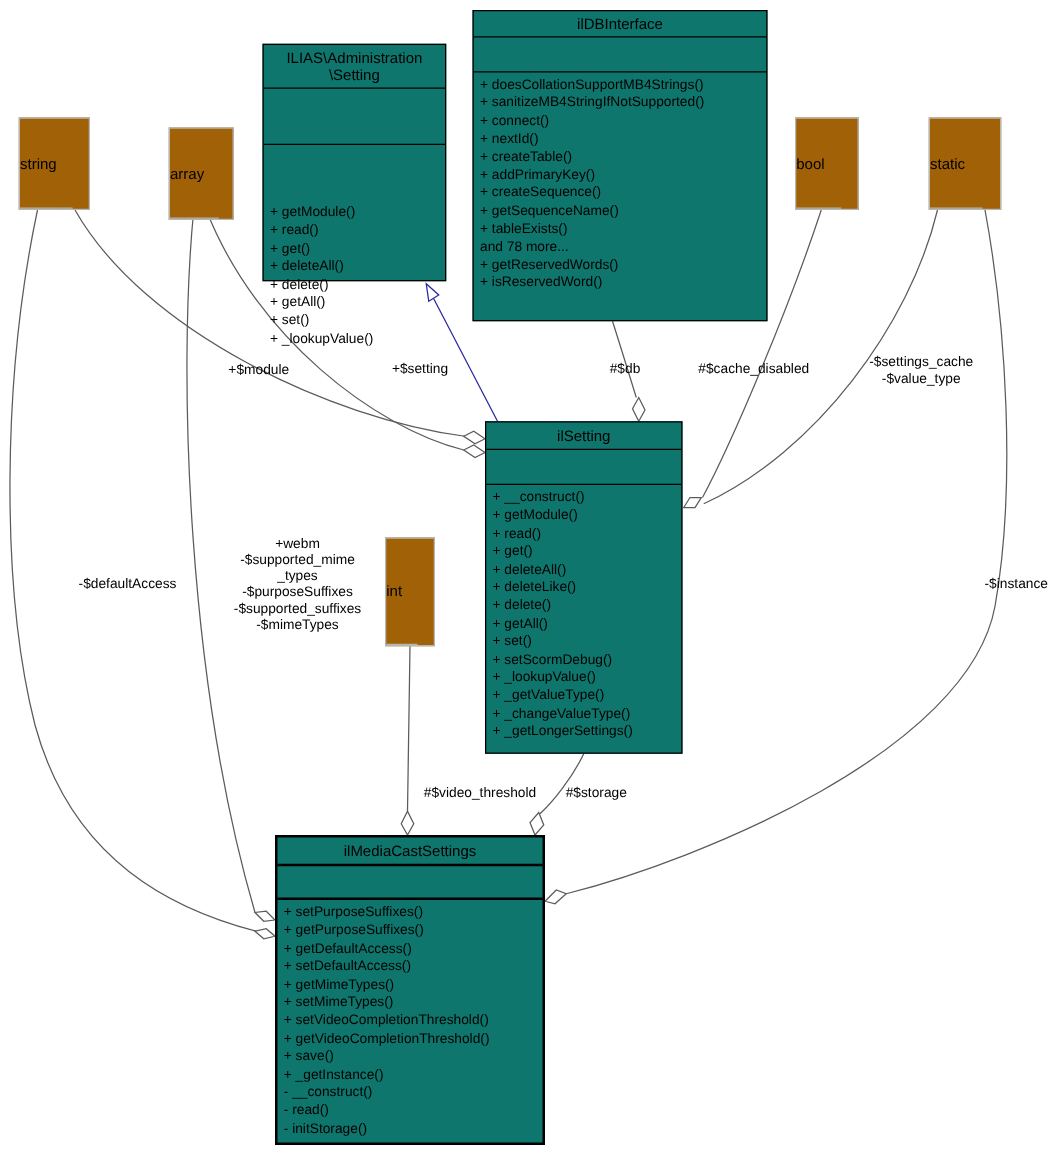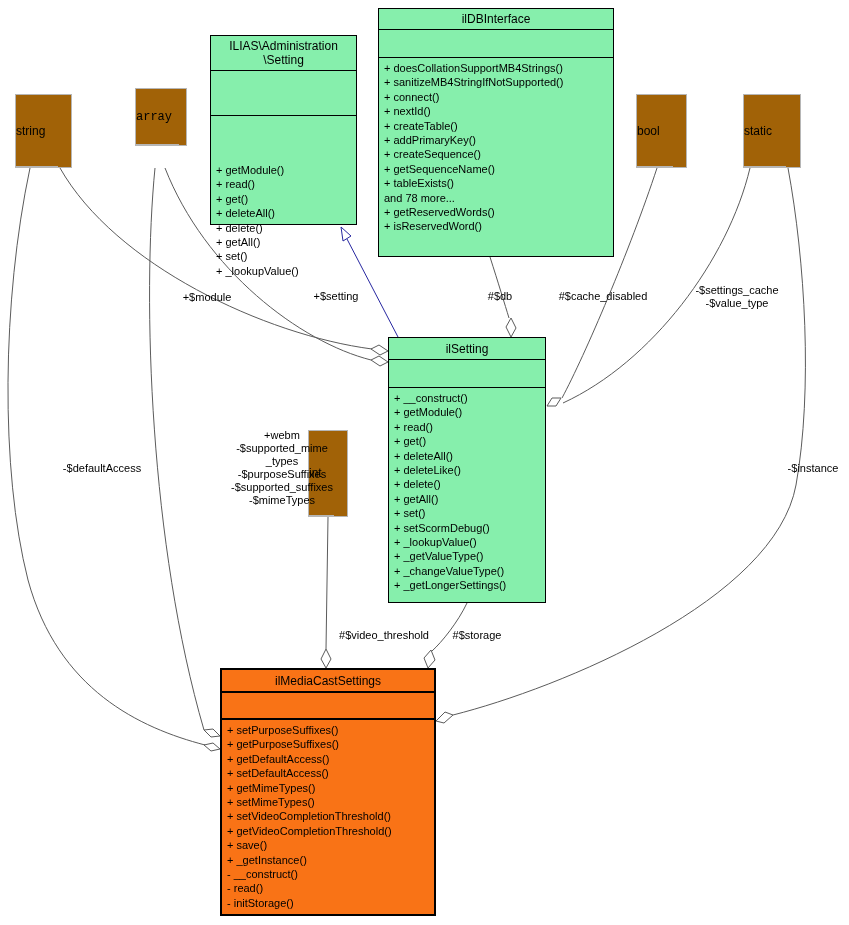--- a/index.html
+++ b/index.html
@@ -2,31 +2,31 @@
 <html><head>
 <meta charset="utf-8">
 <style>
   html,body{margin:0;padding:0;background:#ffffff;}
   #canvas{
     position:relative;width:849px;height:925px;background:#ffffff;
     font-family:"Liberation Sans", sans-serif;color:#000;overflow:hidden;
   }
   svg.edges{position:absolute;left:0;top:0;z-index:1;}
   .class-box{
-    position:absolute;z-index:2;background:#86efac;border:1px solid #000;
+    position:absolute;z-index:2;background:#0f766e;border:1px solid #000;
     box-sizing:border-box;display:flex;flex-direction:column;font-size:11px;
   }
   .class-box .title{
     text-align:center;border-bottom:1px solid #000;font-size:12px;
     display:flex;flex-direction:column;justify-content:center;
     line-height:14px;padding:3px 4px;box-sizing:border-box;
   }
   .class-box .empty-compartment{border-bottom:1px solid #000;box-sizing:border-box;}
   .class-box .members{padding:3px 5px;line-height:14.4px;white-space:nowrap;}
-  .class-box.highlight{background:#f97316;border-width:2px;}
+  .class-box.highlight{background:#0f766e;border-width:2px;}
   .class-box.highlight .title{border-bottom:2px solid #000;}
   .class-box.highlight .empty-compartment{border-bottom:2px solid #000;}
   .type-box{
     position:absolute;z-index:2;background:#a16207;border:1px solid #b6b6b6;
     box-sizing:border-box;display:flex;flex-direction:row;font-size:12px;
   }
   .type-box .t-title{
     flex:1;display:flex;align-items:center;justify-content:center;
     border-bottom:1px solid #b6b6b6;
   }
@@ -67,21 +67,21 @@
 
     <path d="M 398 337 L 347 239" fill="none" stroke="#2727a0" stroke-width="1"></path>
     <polygon points="341,227 351,236 343,241" fill="#ffffff" stroke="#2727a0" stroke-width="1"></polygon>
   </svg>
 
   <div class="type-box" style="left:15px;top:94px;width:57px;height:74px;">
     <div class="t-title">string</div>
     <div class="t-cell"></div>
     <div class="t-cell"></div>
   </div>
-  <div class="type-box" style="left:135px;top:88px;width:52px;height:58px;font-family:Liberation Mono, monospace;">
+  <div class="type-box" style="left:135px;top:102px;width:52px;height:74px;">
     <div class="t-title">array</div>
     <div class="t-cell"></div>
     <div class="t-cell"></div>
   </div>
   <div class="type-box" style="left:636px;top:94px;width:51px;height:74px;">
     <div class="t-title">bool</div>
     <div class="t-cell"></div>
     <div class="t-cell"></div>
   </div>
   <div class="type-box" style="left:743px;top:94px;width:58px;height:74px;">
@@ -175,21 +175,21 @@
 
   <div class="edge-label" style="left:207px;top:297px;">+$module</div>
   <div class="edge-label" style="left:336px;top:296px;">+$setting</div>
   <div class="edge-label" style="left:500px;top:296px;">#$db</div>
   <div class="edge-label" style="left:603px;top:296px;">#$cache_disabled</div>
   <div class="edge-label" style="left:737px;top:297px;">
       <div>-$settings_cache</div>
       <div>-$value_type</div>
     </div>
   <div class="edge-label" style="left:102px;top:468px;">-$defaultAccess</div>
-  <div class="edge-label" style="left:238px;top:468px;margin-left:44px;">
+  <div class="edge-label" style="left:238px;top:468px;">
       <div>+webm</div>
       <div>-$supported_mime</div>
       <div>_types</div>
       <div>-$purposeSuffixes</div>
       <div>-$supported_suffixes</div>
       <div>-$mimeTypes</div>
     </div>
   <div class="edge-label" style="left:384px;top:635px;">#$video_threshold</div>
   <div class="edge-label" style="left:477px;top:635px;">#$storage</div>
   <div class="edge-label" style="left:813px;top:468px;">-$instance</div>

